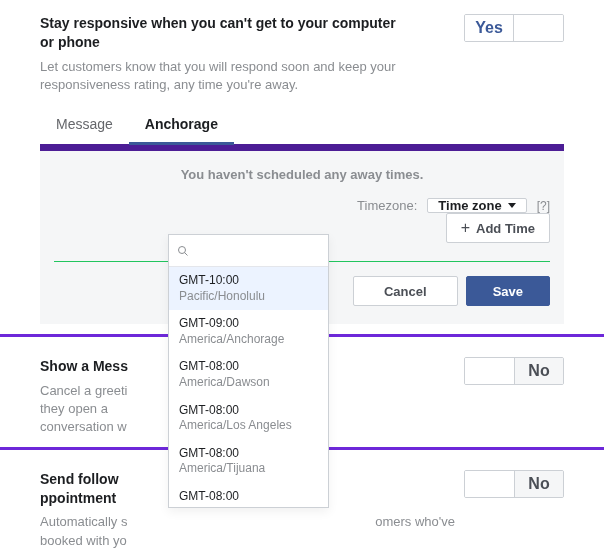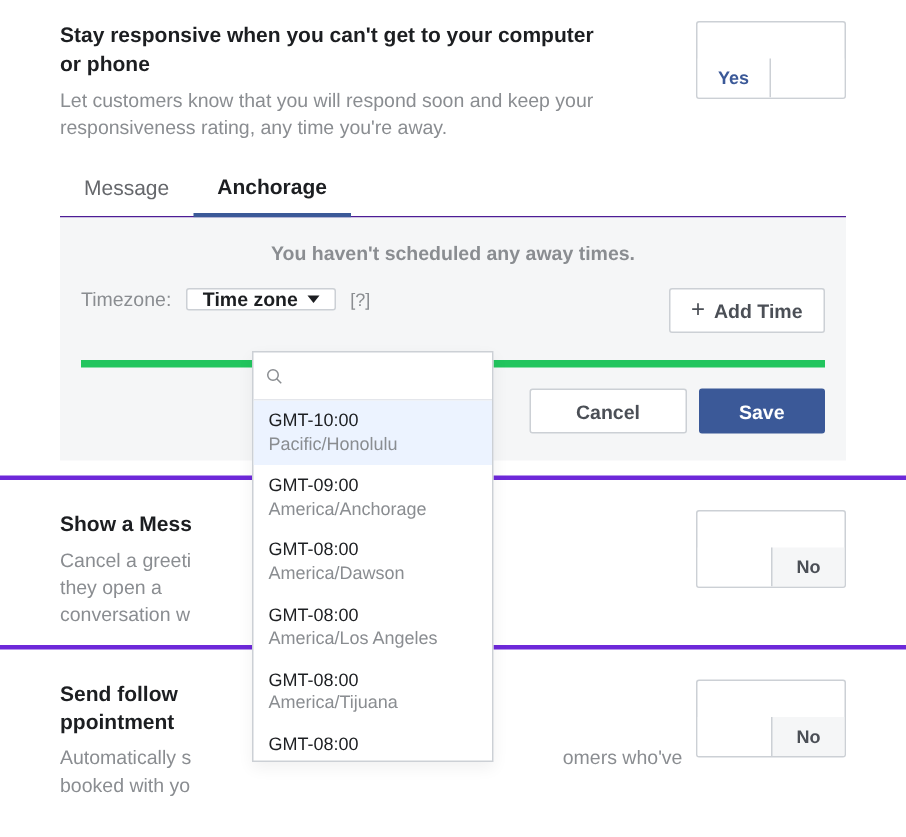--- a/index.html
+++ b/index.html
@@ -46,42 +46,40 @@
     overflow: hidden;
     width: 100px;
     flex-shrink: 0;
   }
   .toggle-half {
     width: 50px;
     height: 26px;
     display: flex;
     align-items: center;
     justify-content: center;
-    font-size: 12px;
+    font-size: 16px;
     font-weight: 600;
     background: #fff;
     color: #4b4f56;
-    margin-top: 24px;
   }
   .toggle-half.active-yes {
     color: #3b5998;
     border-right: 1px solid #ccd0d5;
   }
   .toggle-half.active-no {
     background: #f5f6f7;
     border-left: 1px solid #ccd0d5;
     text-align: center;
   }
   
   .tabs {
     display: flex;
-    border-bottom: 1px solid #4c1d95;
+    border-bottom: 7px solid #4c1d95;
     margin-top: 12px;
     padding-left: 0;
-    align-items: center;
   }
   .tab {
     padding: 10px 16px 10px 16px;
     font-size: 14px;
     color: #65676b;
     cursor: pointer;
   }
   .tab.active {
     font-weight: 700;
     color: #1c1e21;
@@ -97,22 +95,23 @@
   }
   .empty-text {
     text-align: center;
     color: #8a8d91;
     font-size: 13px;
     font-weight: 600;
     margin-bottom: 16px;
   }
   .tz-row {
     display: flex;
-    align-items: flex-start;
+    align-items: flex-end;
     justify-content: space-between;
+    flex-direction: column;
   }
   .tz-left {
     display: flex;
     align-items: center;
     gap: 10px;
   }
   .tz-label {
     color: #8a8d91;
     font-size: 13px;
   }
@@ -156,21 +155,21 @@
     color: #fff;
     border-color: #3b5998;
     padding: 0 26px;
   }
   .button-row {
     display: flex;
     justify-content: flex-end;
     gap: 8px;
     margin-top: 18px;
     padding-top: 14px;
-    border-top: 5px solid #22c55e;
+    border-top: 1px solid #22c55e;
   }
   
   .dropdown {
     position: absolute;
     left: 168px;
     top: 234px;
     width: 161px;
     background: #fff;
     border: 1px solid #ccd0d5;
     box-shadow: 0 4px 10px rgba(0,0,0,0.06);

